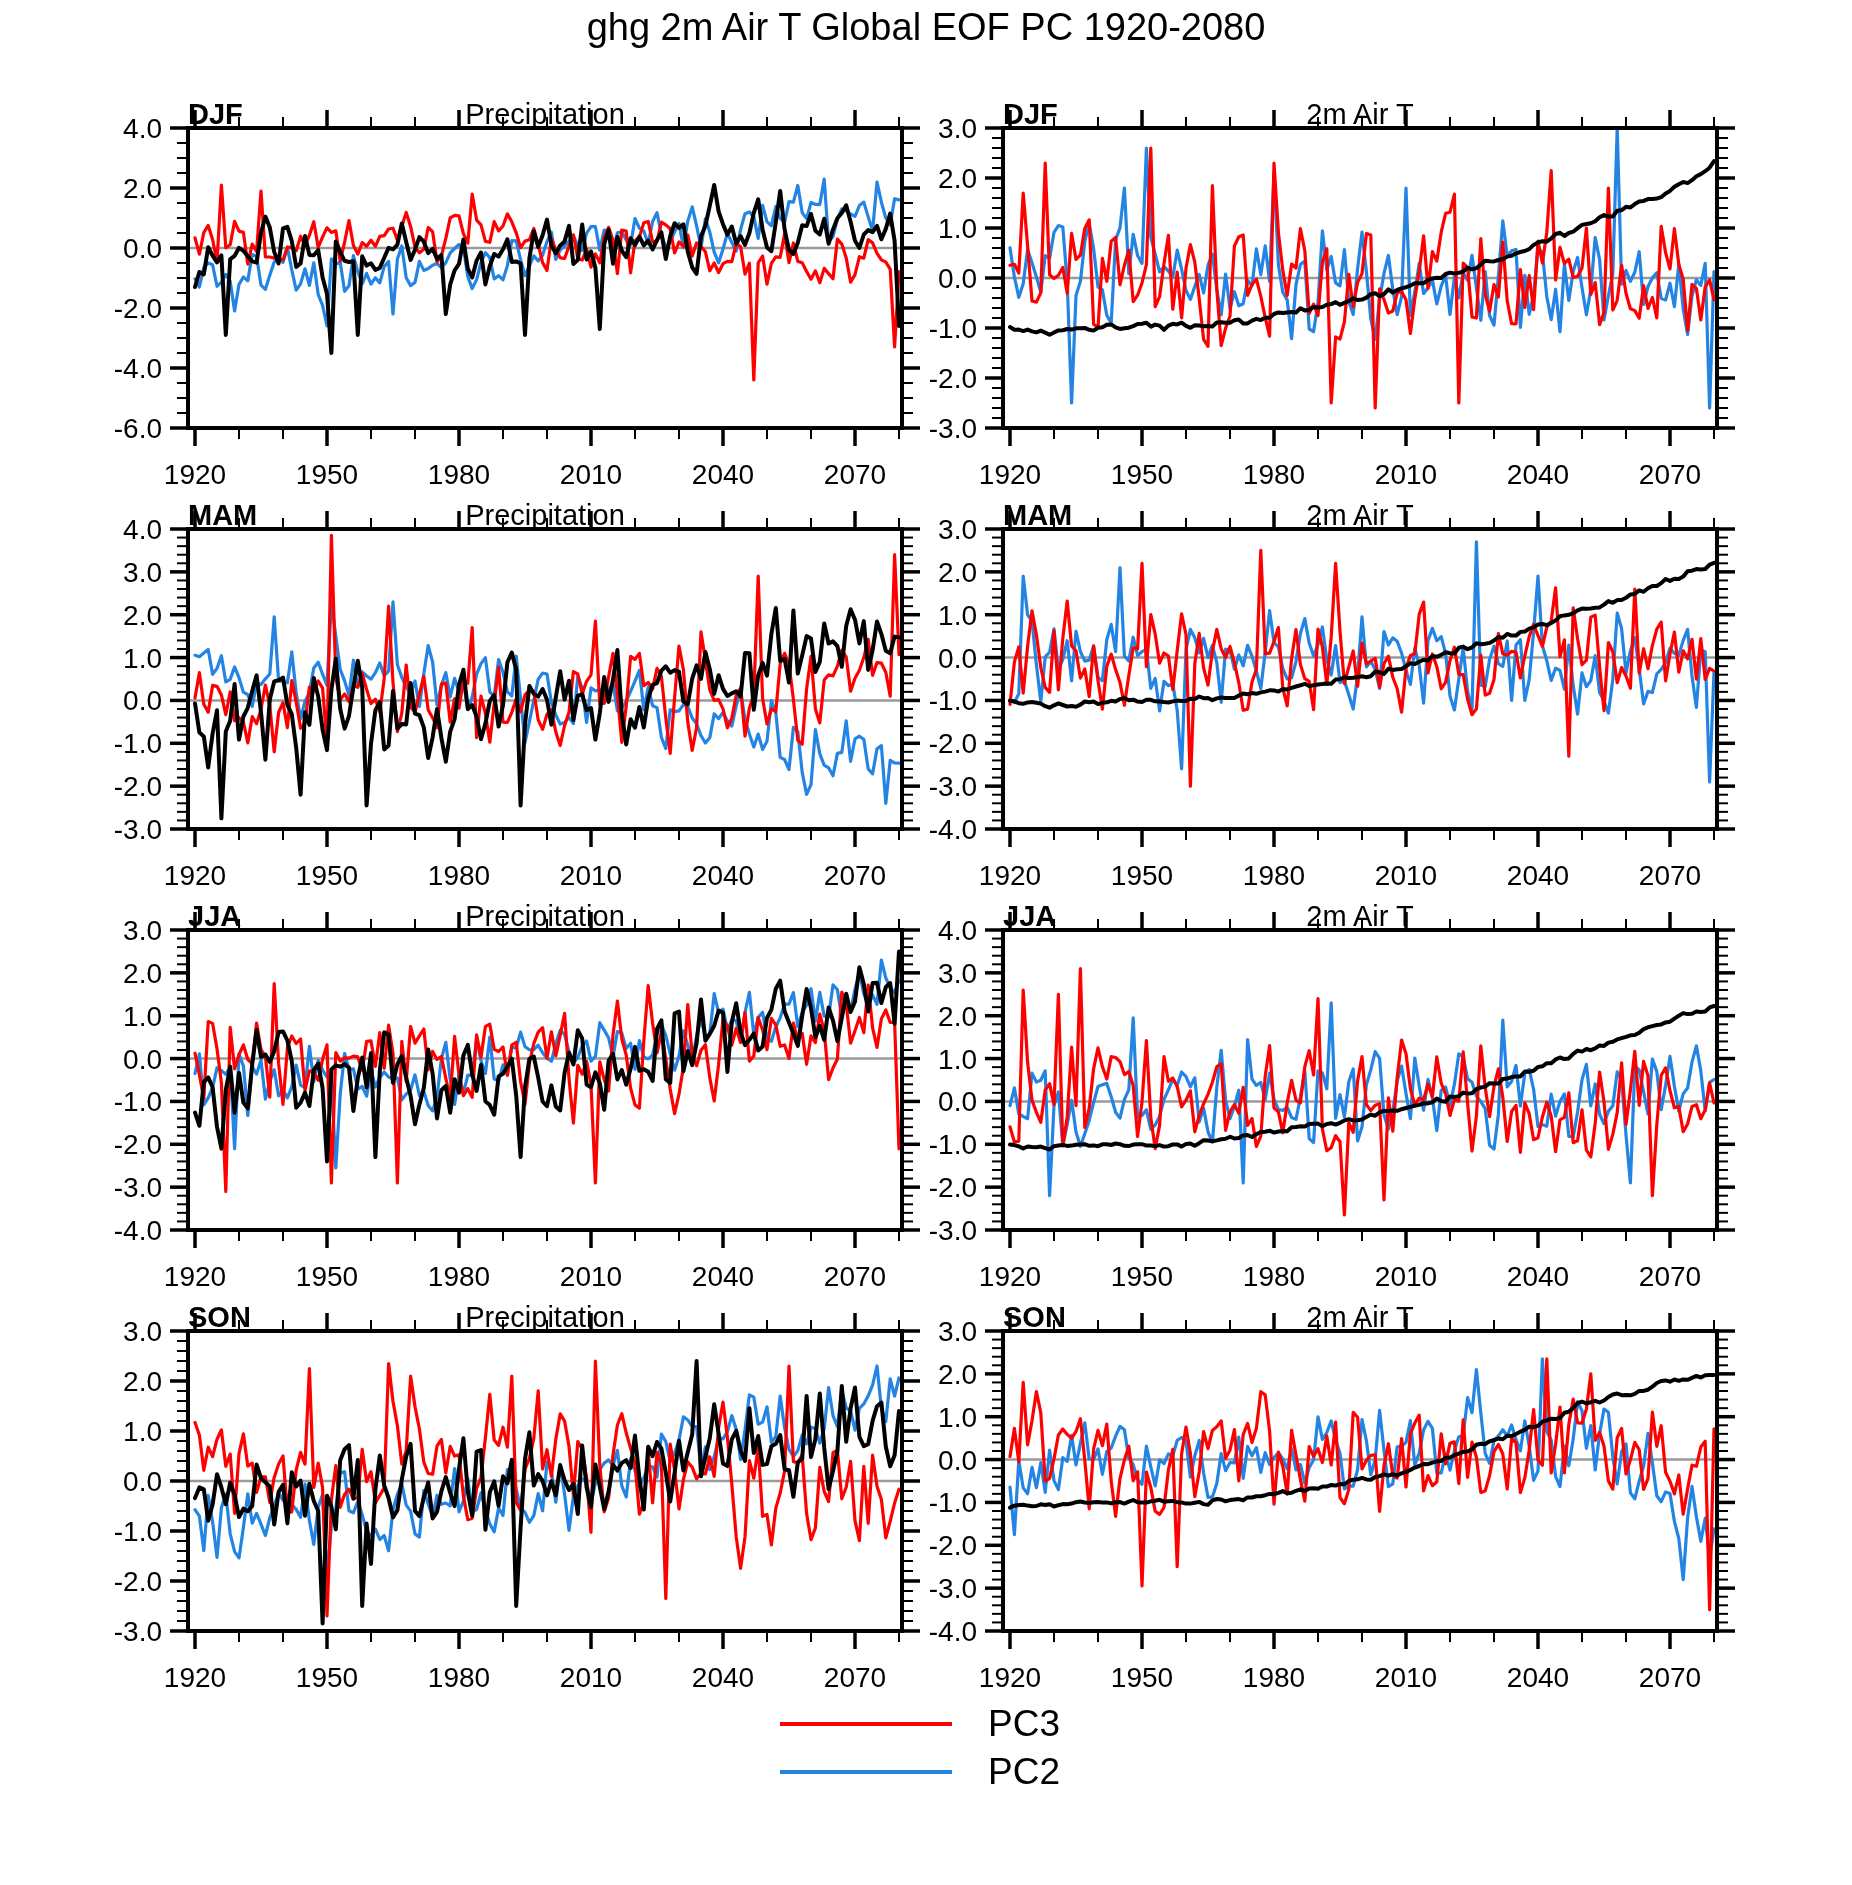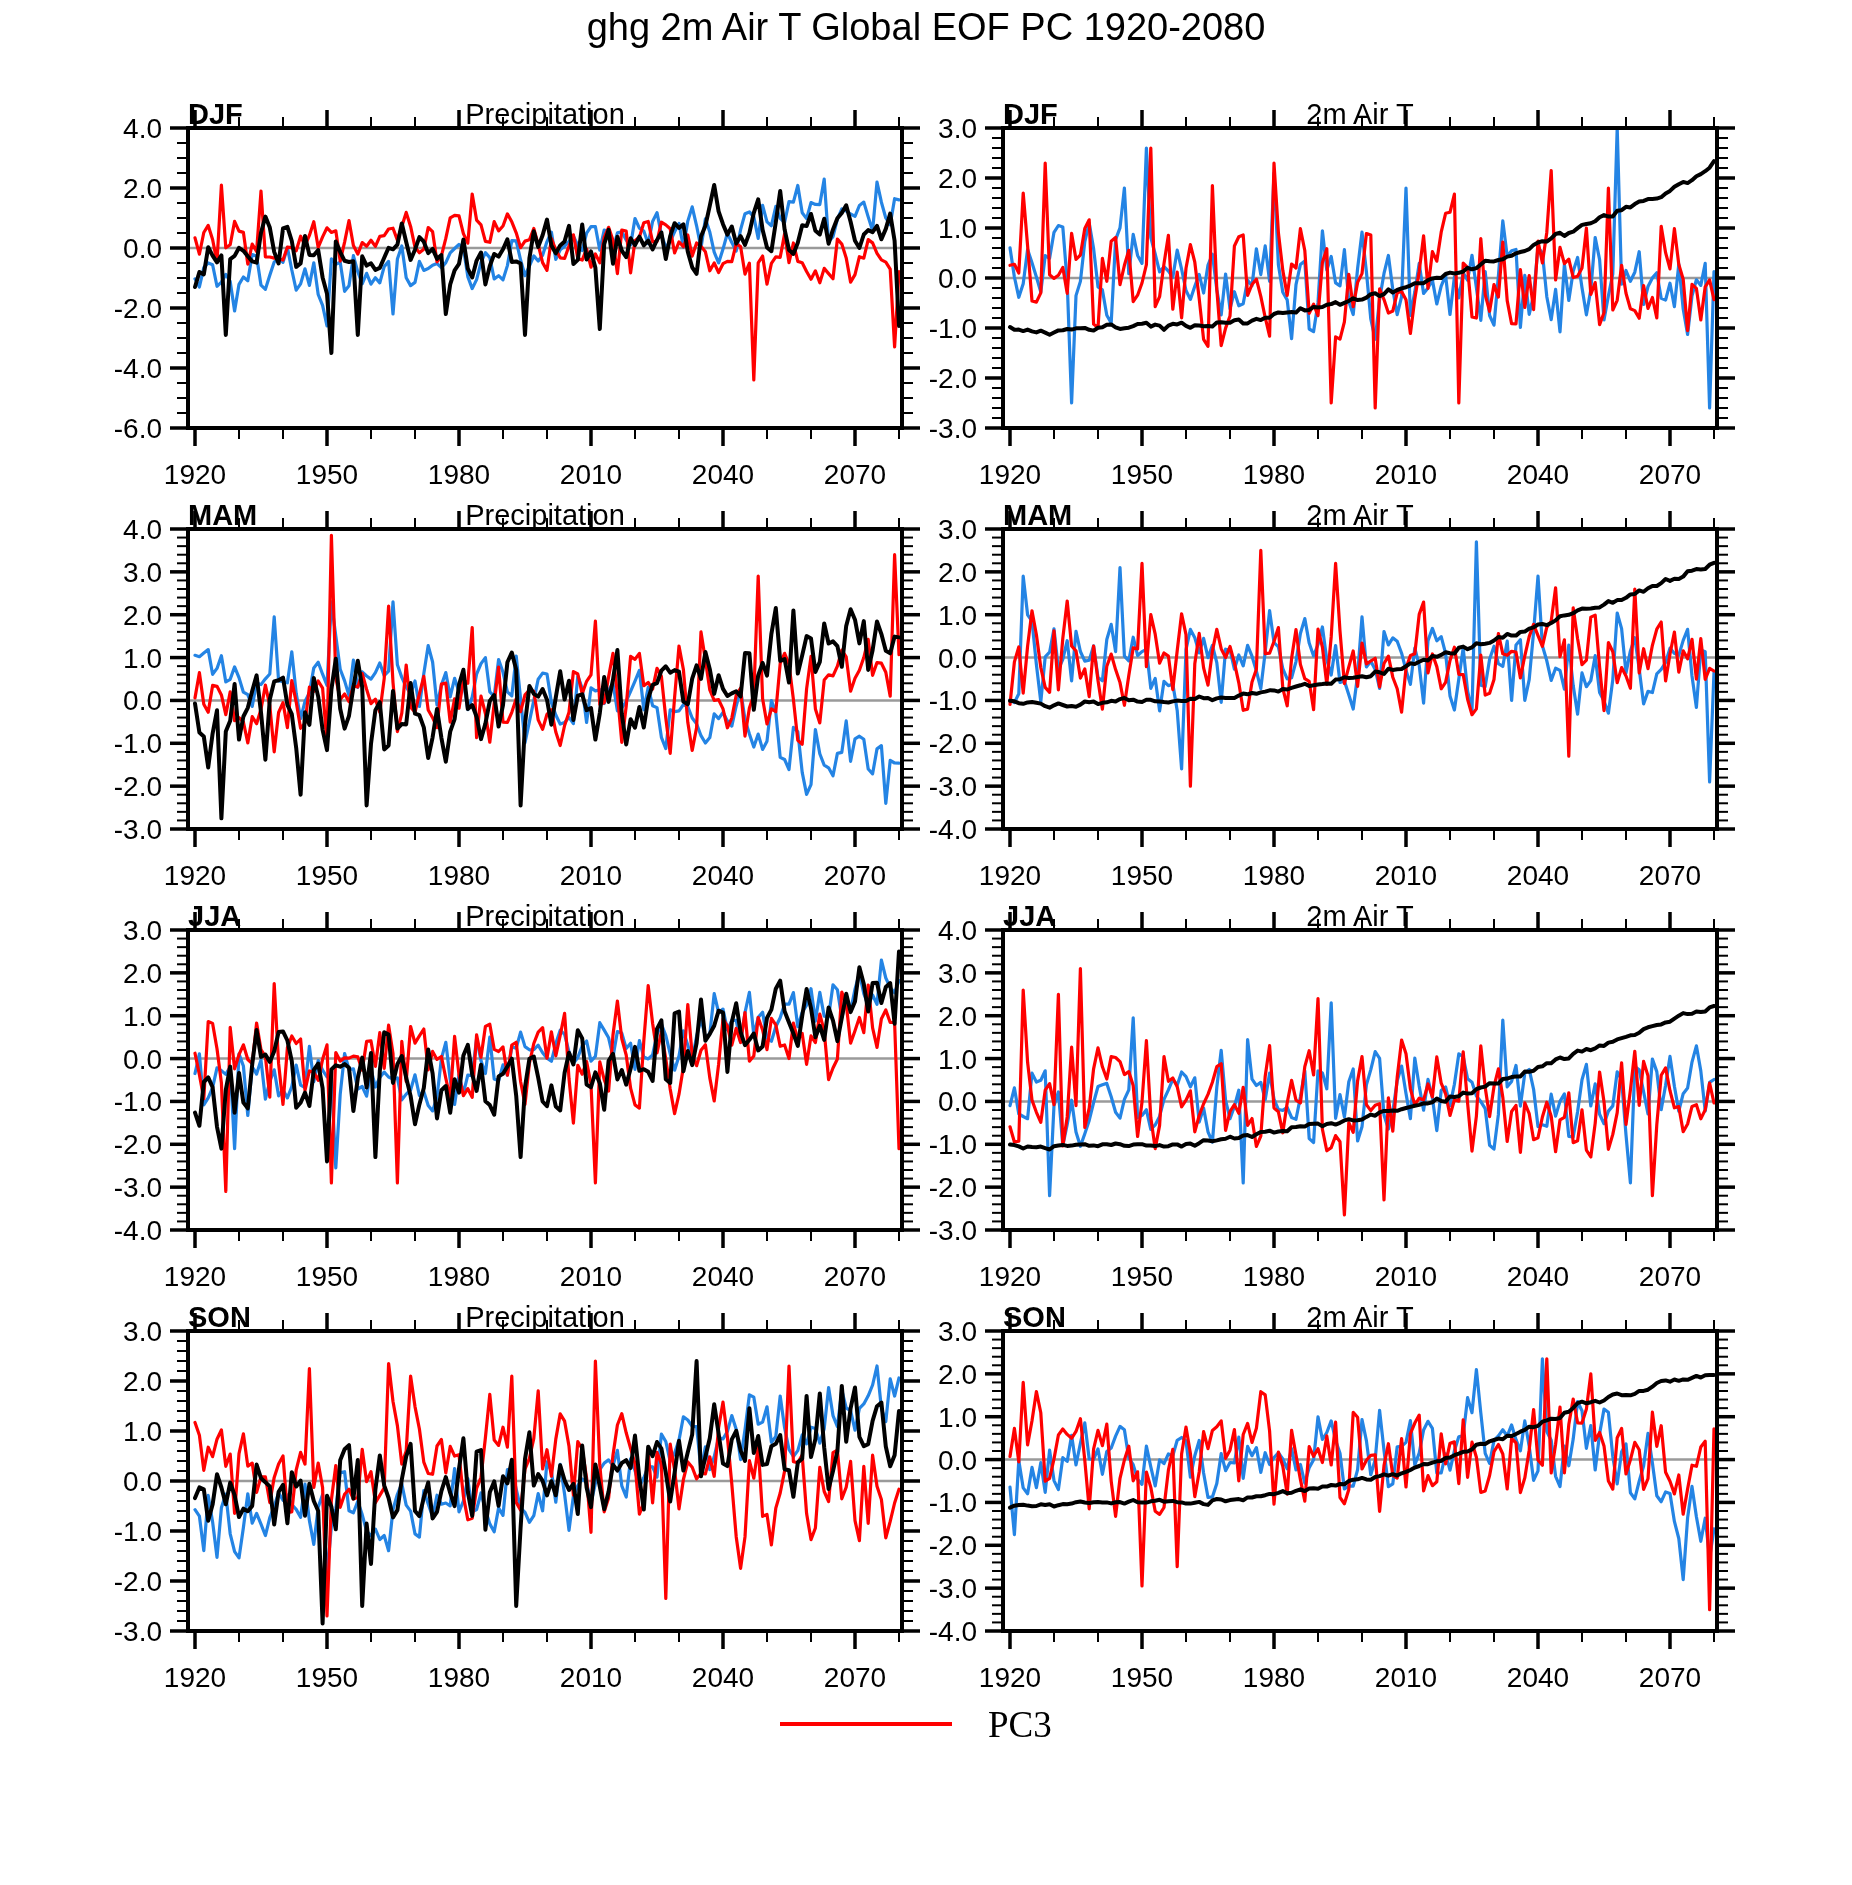--- a/index.html
+++ b/index.html
@@ -8,21 +8,21 @@
   #figure-title{position:absolute;left:0;top:6px;width:1852px;text-align:center;
         font-size:38px;letter-spacing:0px;}
   .panel{position:absolute;width:860px;height:400px;}
   .season{position:absolute;left:88px;top:0px;font-size:29px;font-weight:bold;}
   .ptitle{position:absolute;left:88px;top:0px;width:714px;text-align:center;font-size:29px;}
   svg.plot{position:absolute;left:0;top:0;}
   svg.plot text{font-family:"Liberation Sans", sans-serif;font-size:28px;fill:#000;}
   #legend{position:absolute;left:780px;top:1700px;width:420px;}
   .lrow{display:flex;align-items:center;height:48px;}
   .lline{display:inline-block;width:172px;height:4px;margin-right:36px;}
-  .llabel{font-size:37px;font-family:Liberation Serif, serif;}
+  .llabel{font-size:37px;}
 </style>
 </head>
 <body>
 
 <div id="page">
 
   <div id="figure-title">ghg 2m Air T Global EOF PC 1920-2080</div>
 
   <div class="panel" style="left:100px;top:98px">
     <div class="season">DJF</div>
@@ -1020,15 +1020,19 @@
         <text x="623" y="386" text-anchor="middle">2040</text>
         <text x="755" y="386" text-anchor="middle">2070</text>
       </svg>
   </div>
 
   <div id="legend">
     <div class="lrow">
       <span class="lline" style="background: rgb(255, 0, 0);"></span>
       <span class="llabel">PC3</span>
     </div>
+    <div class="lrow">
+      <span class="lline" style="background: rgb(36, 132, 228);"></span>
+      <span class="llabel">PC2</span>
+    </div>
   </div>
 
 </div>
 
 </body></html>

